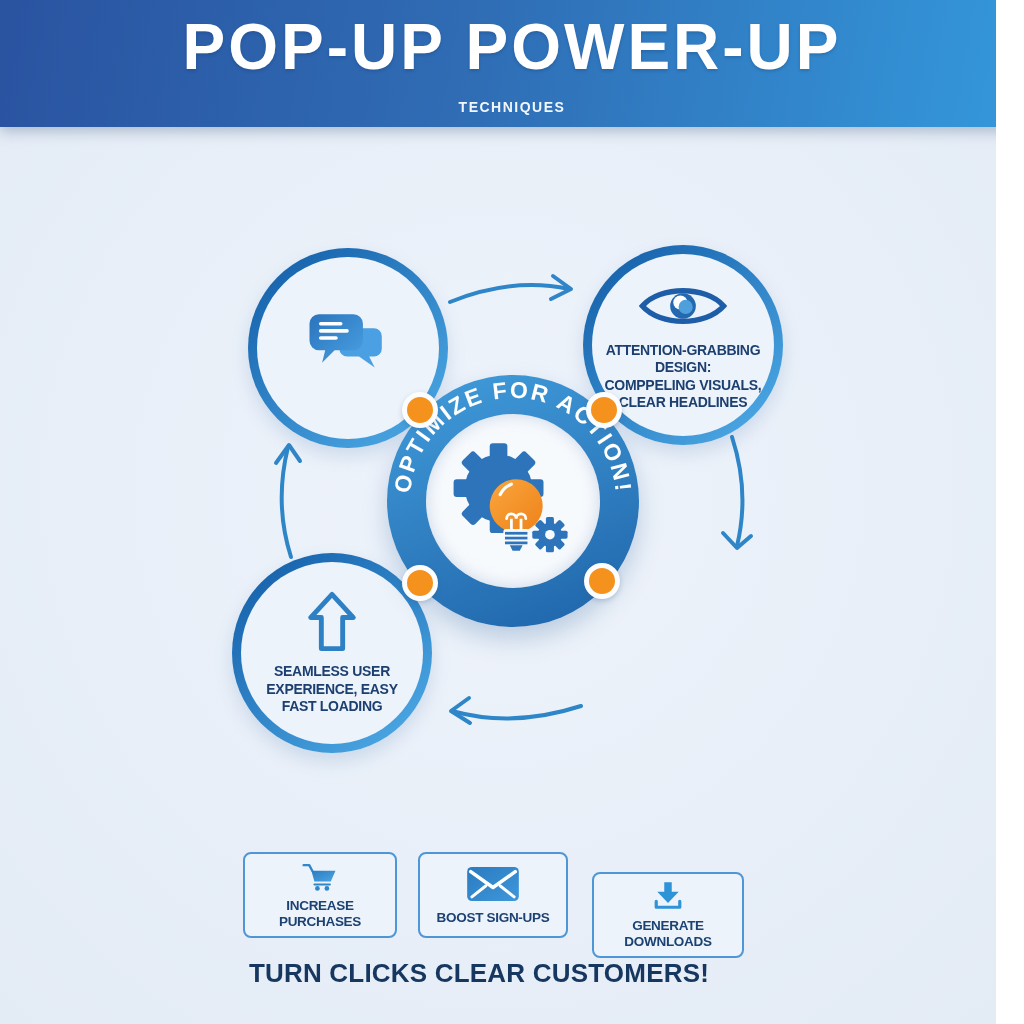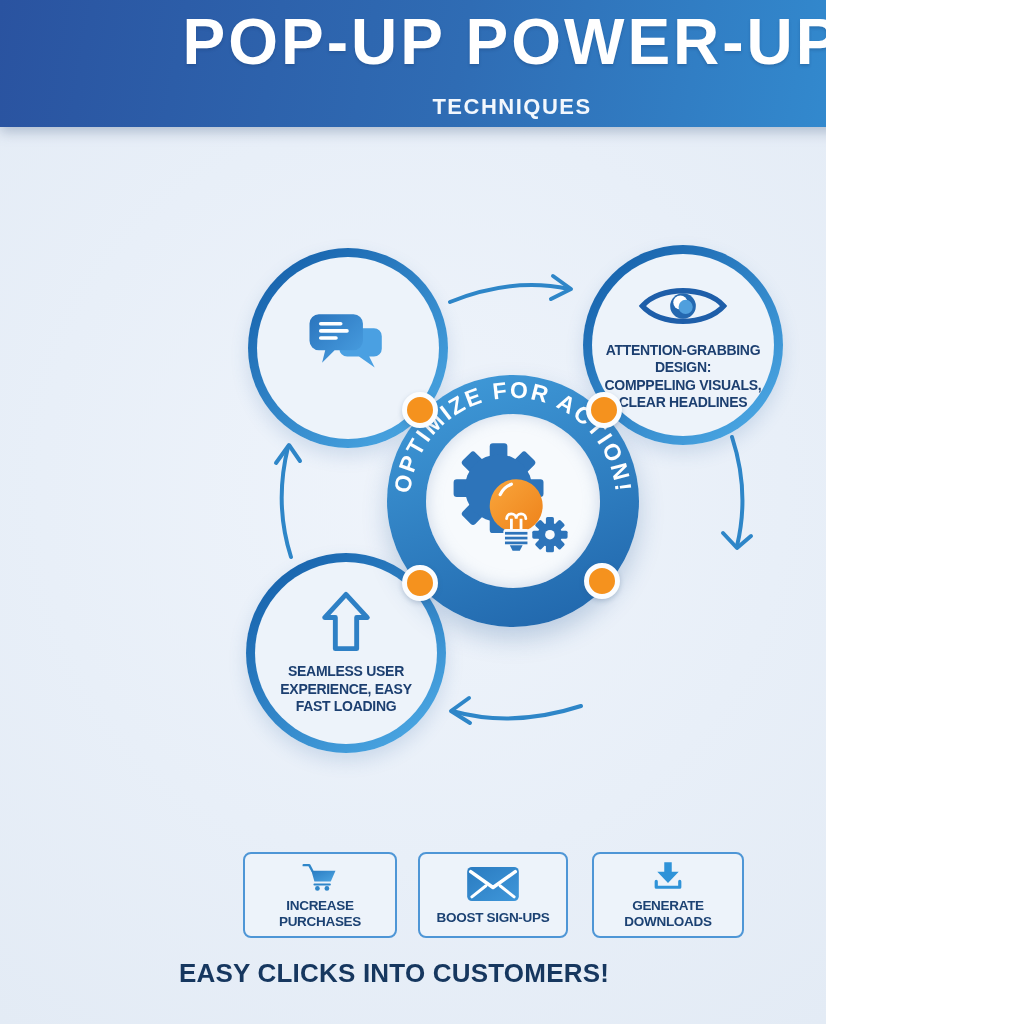--- a/index.html
+++ b/index.html
@@ -1,34 +1,34 @@
 <!DOCTYPE html>
 <html><head>
 <meta charset="utf-8">
 <style>
   html,body{margin:0;padding:0;}
   .canvas{
-    position:relative;width:826px;height:1024px;overflow:hidden;
+    position:relative;width:996px;height:1024px;overflow:hidden;
     font-family:"Liberation Sans",sans-serif;
     background:radial-gradient(circle at 50% 48%, #eff4fb 0%, #e8eff8 55%, #e3ebf5 100%);
   }
   
   .header{
     position:absolute;left:0;top:0;width:1024px;height:127px;
     background:linear-gradient(100deg,#2a53a0 0%,#2f6cb4 45%,#3498db 100%);
     display:flex;flex-direction:column;align-items:center;justify-content:center;
     box-shadow:0 5px 12px rgba(110,130,160,.45);
     z-index:5;
   }
   .header-title{
     color:#ffffff;font-size:64px;font-weight:bold;letter-spacing:3px;
     line-height:1;margin-top:2px;text-shadow:0 2px 3px rgba(20,50,100,.25);
   }
   .header-subtitle{
-    color:#f2f7fd;font-size:22px;font-weight:bold;letter-spacing:1.5px;margin-top:20px;
+    color:#f2f7fd;font-size:14px;font-weight:bold;letter-spacing:1.5px;margin-top:20px;
   }
   
   .arrows{position:absolute;left:0;top:0;z-index:1;pointer-events:none;}
   .arrows path{stroke:#2e86c8;stroke-width:4;fill:none;stroke-linecap:round;stroke-linejoin:round;}
   
   .node{
     position:absolute;width:200px;height:200px;border-radius:50%;
     padding:9px;box-sizing:border-box;
     background:linear-gradient(140deg,#1a67b0 15%,#47a2df 85%);
     box-shadow:0 8px 18px rgba(60,110,170,.18);
@@ -132,21 +132,21 @@
         <circle cx="52" cy="30" r="14.5" fill="#2468b0"></circle>
         <circle cx="49" cy="26" r="8" fill="#ffffff"></circle>
         <circle cx="55" cy="31" r="8" fill="#4f9fdd"></circle>
       </svg>
       <div class="node-text">ATTENTION-GRABBING DESIGN:
 COMPPELING VISUALS,
 CLEAR HEADLINES</div>
     </div>
   </div>
 
-  <div class="node" style="left:246px;top:553px;">
+  <div class="node" style="left:232px;top:553px;">
     <div class="node-inner">
       <svg class="node-icon" width="54" height="64" viewBox="0 0 60 72">
         <path d="M30 5 L54 31 H42 V66 H18 V31 H6 Z" fill="none" stroke="#2e80c5" stroke-width="5.5" stroke-linejoin="round"></path>
       </svg>
       <div class="node-text">SEAMLESS USER
 EXPERIENCE, EASY
 FAST LOADING</div>
     </div>
   </div>
 
@@ -237,24 +237,24 @@
       </defs>
       <path d="M8 12 H21 L28 25" fill="none" stroke="#2f86c9" stroke-width="5.5" stroke-linecap="round" stroke-linejoin="round"></path>
       <path d="M26 25 H82 L71 50 H33 Z" fill="url(#gCart)"></path>
       <path d="M33 57 H69" fill="none" stroke="#2f86c9" stroke-width="4.5" stroke-linecap="round"></path>
       <circle cx="40" cy="66" r="5.5" fill="#2f86c9"></circle>
       <circle cx="62" cy="66" r="5.5" fill="#2f86c9"></circle>
     </svg>
     <div class="box-label">INCREASE PURCHASES</div>
   </div>
 
-  <div class="box" style="left:592px;width:152px;">
+  <div class="box" style="left:592px;width:152px;margin-top:20px;">
     <svg width="44" height="40" viewBox="0 0 64 58">
       <path d="M25 4 H39 V22 H52 L32 43 L12 22 H25 Z" fill="#2f93d8"></path>
       <path d="M10 40 V51 H54 V40" fill="none" stroke="#2f93d8" stroke-width="6" stroke-linecap="round" stroke-linejoin="round"></path>
     </svg>
     <div class="box-label">GENERATE
 DOWNLOADS</div>
   </div>
 
-  <div class="tagline">EASY CLICKS INTO CUSTOMERS!</div>
+  <div class="tagline">TURN CLICKS CLEAR CUSTOMERS!</div>
 
 </div>
 
 </body></html>

